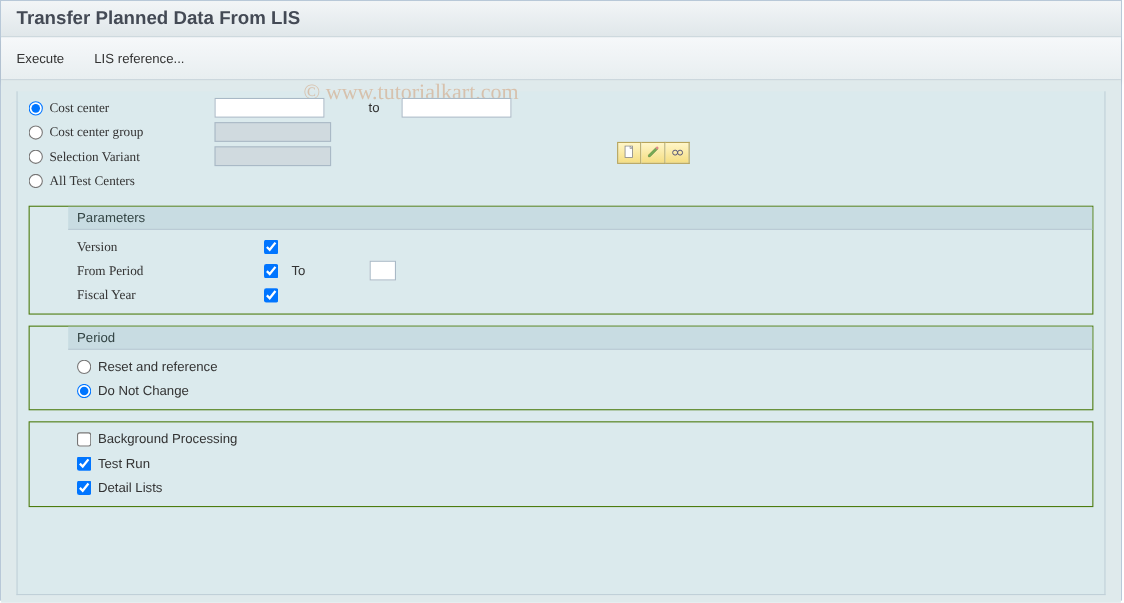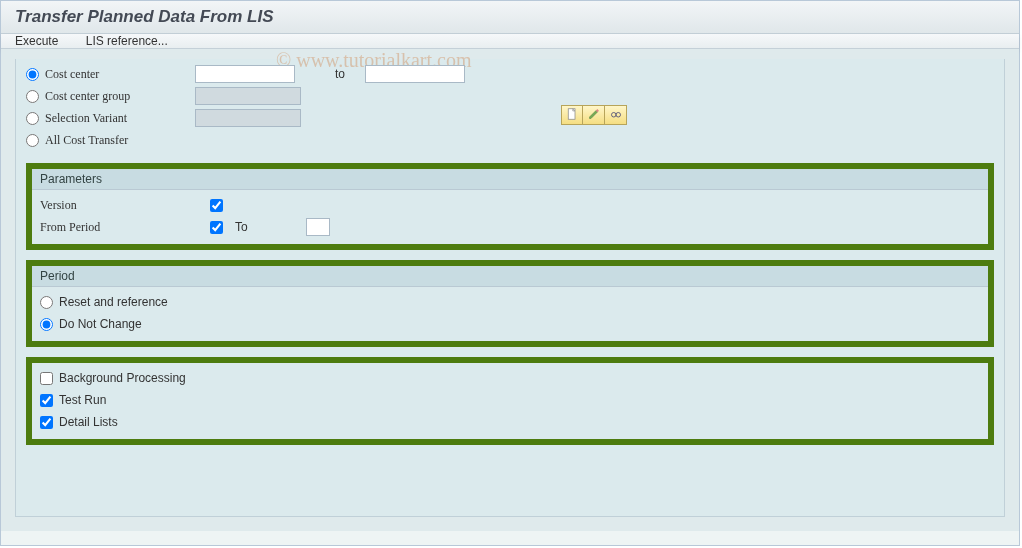--- a/index.html
+++ b/index.html
@@ -16,28 +16,27 @@
       border: 1px solid #b8c8d8;
       width: 1020px;
       height: 546px;
       background: #eef4f4;
     }
     .titlebar {
       background: linear-gradient(to bottom, #f2f5f7 0%, #e0e7ea 100%);
       border-bottom: 1px solid #c4d0d8;
       padding: 6px 14px;
       font-size: 17px;
-      font-style: italic;
       font-weight: bold;
       color: #444a55;
     }
     .toolbar {
       background: linear-gradient(to bottom, #f6f8fa 0%, #e8eef0 100%);
       border-bottom: 1px solid #c4d0d8;
-      padding: 0 14px;
+      padding: 12px 14px;
       color: #333;
       box-shadow: 0 2px 4px rgba(0,0,0,0.08);
     }
     .toolbar a {
       color: #333;
       text-decoration: none;
       margin-right: 24px;
       cursor: default;
     }
     .content {
@@ -99,22 +98,23 @@
       background: linear-gradient(to bottom, #fff6c8, #f5de82);
       display: flex;
       align-items: center;
       justify-content: center;
       cursor: pointer;
     }
     .icon-btn + .icon-btn { border-left: none; }
     .icon-btn svg { width: 12px; height: 12px; }
     .group {
       margin: 4px 10px 10px 10px;
-      border: 6px solid #4d7c0f;
+      border: 1px solid #4d7c0f;
       background: #dbeaed;
+      padding-left: 35px;
     }
     .group-title {
       background: #c8dce2;
       border-bottom: 1px solid #b9c9d3;
       padding: 3px 8px;
       font-size: 12px;
       color: #344;
     }
     .group-body {
       padding: 4px 8px 6px 8px;
@@ -166,21 +166,21 @@
       </div>
 
       <div class="row">
         <input type="radio" name="selopt" style="">
         <span class="row-label">Selection Variant</span>
         <input class="text-input w1b disabled" disabled="" value="" style="">
       </div>
 
       <div class="row">
         <input type="radio" name="selopt" style="">
-        <span class="row-label">All Cost Transfer</span>
+        <span class="row-label">All Test Centers</span>
       </div>
 
       <div class="icon-btns">
         <div class="icon-btn">
           <span>
             <svg viewBox="0 0 16 16">
                   <rect x="3" y="1" width="9" height="14" fill="#fff" stroke="#888" stroke-width="1"></rect>
                   <polyline points="9,1 12,4 9,4 9,1" fill="#ddd" stroke="#888" stroke-width="0.7"></polyline>
                 </svg>
           </span>
@@ -212,20 +212,24 @@
           <span class="row-label" style="width:170px">Version</span>
           <input type="checkbox" checked="" style="">
         </div>
         <div class="row">
           <span class="row-label" style="width:170px">From Period</span>
           <input type="checkbox" checked="" style="">
           <span style="margin:0 8px 0 6px">To</span>
           <span style="width:50px"></span>
           <input class="text-input" style="width: 24px;" value="">
         </div>
+        <div class="row">
+          <span class="row-label" style="width:170px">Fiscal Year</span>
+          <input type="checkbox" checked="" style="">
+        </div>
       </div>
     </div>
 
     <div class="group">
       <div class="group-title">Period</div>
       <div class="group-body">
         <div class="row">
           <input type="radio" name="extras" style="">
           <span>Reset and reference</span>
         </div>

